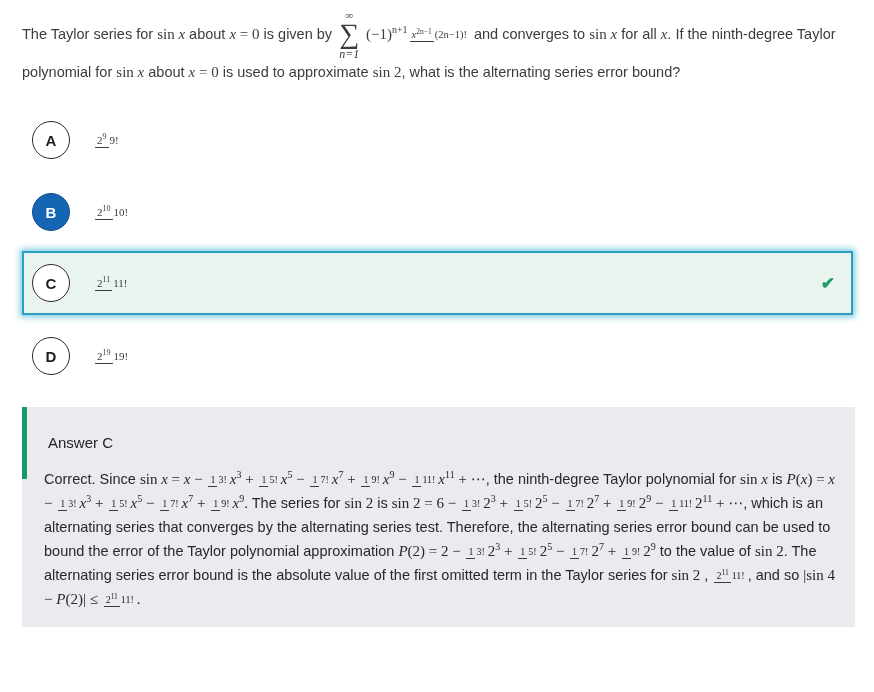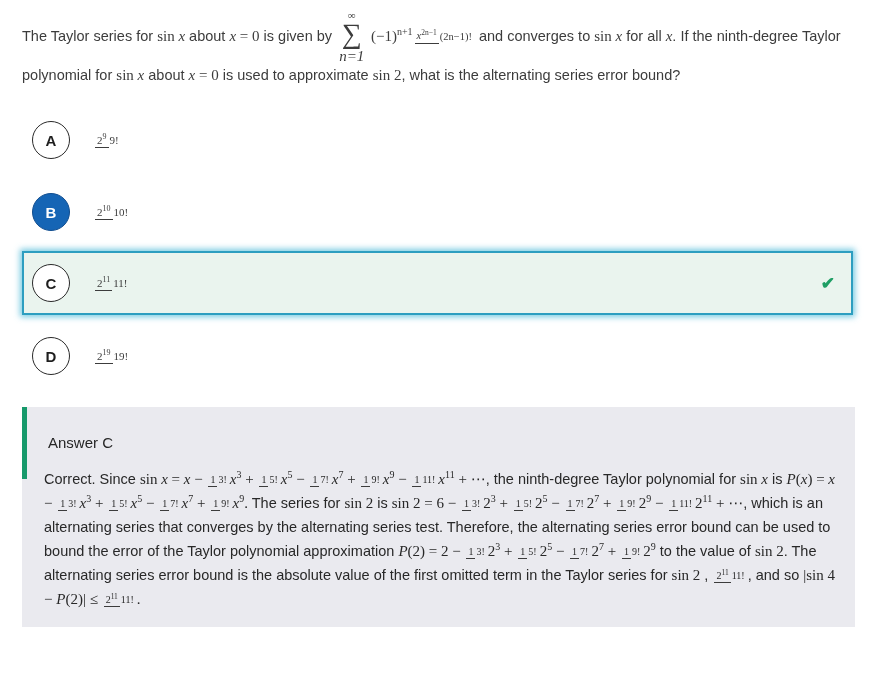--- a/index.html
+++ b/index.html
@@ -24,21 +24,21 @@
   .frac .fden { display:block; padding:0 1px; }
   .frac .seg-r, .frac .seg-i { font-size:inherit; }
   .frac .seg-sup { font-size:7.5px; }
   .bigsum {
     display:inline-flex; flex-direction:column; align-items:center;
     vertical-align:middle; font-family:"Liberation Serif", serif;
     line-height:1; margin:0 3px;
   }
   .sum-top { font-size:11px; line-height:1; }
   .sum-sigma { font-size:28px; line-height:0.95; }
-  .sum-bottom { font-size:15px; font-style:italic; line-height:1.1; }
+  .sum-bottom { font-size:12px; font-style:italic; line-height:1.1; }
 
   
   .question {
     position:absolute; left:22px; top:10px; width:826px;
     font-size:14.5px; line-height:1.55; color:#3c3c3c;
   }
 
   
   .option-row { position:absolute; left:0; width:874px; height:44px; }
   .opt-circle {

